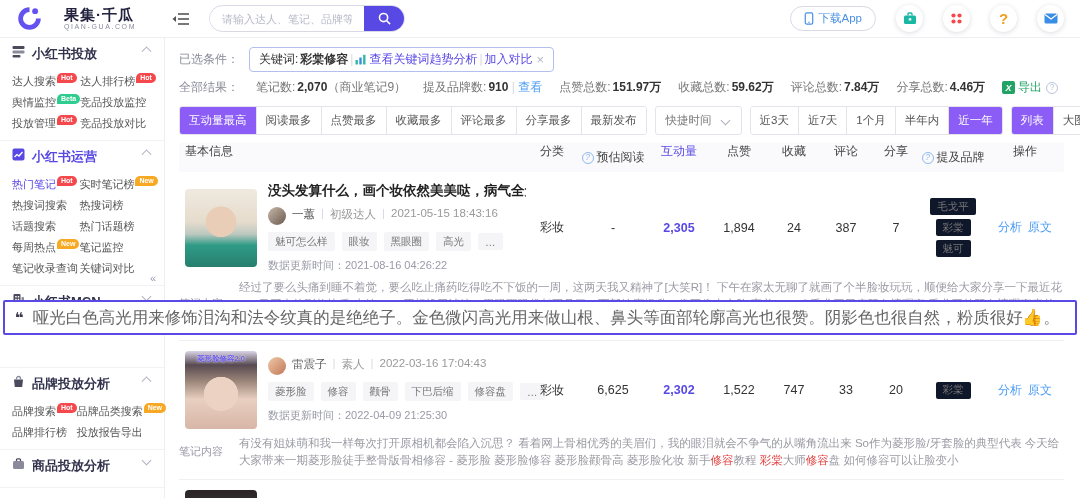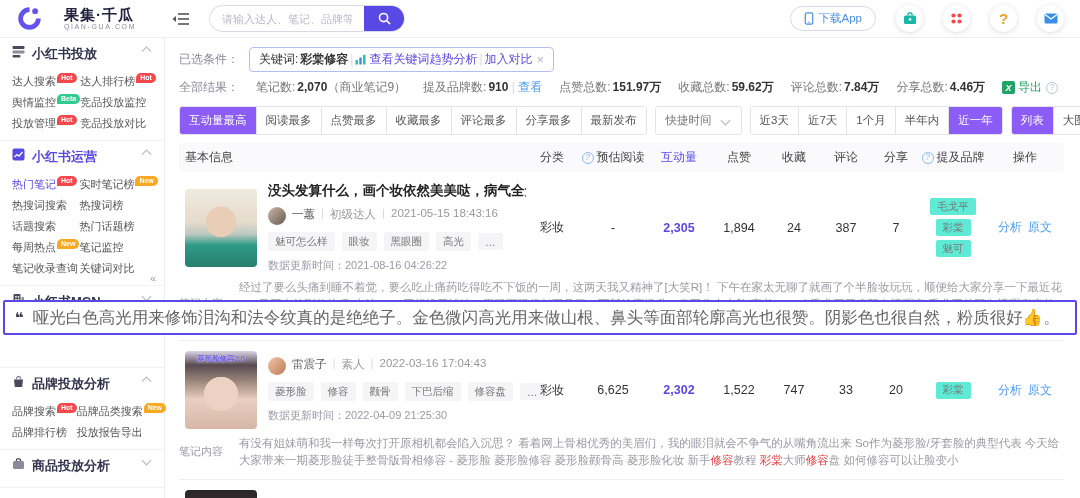--- a/index.html
+++ b/index.html
@@ -55,21 +55,21 @@
 .info-q.gray{border-color:#b9c4d8;color:#b9c4d8;margin-left:4px}
 
 .toolbar{display:flex;align-items:center;gap:8px;margin-bottom:8px;white-space:nowrap}
 .tab-group{display:flex;border:1px solid #e3e3ec;border-radius:3px;overflow:hidden;flex:none}
 .tab{padding:6px 9px;font-size:11.5px;color:#555;border-right:1px solid #e3e3ec;background:#fff;cursor:pointer}
 .tab:last-child{border-right:none}
 .tab.active{background:#8b5cf6;color:#fff}
 .quick-time{display:flex;align-items:center;gap:10px;border:1px solid #e3e3ec;border-radius:3px;padding:6px 10px;color:#777;font-size:11.5px;cursor:pointer;flex:none}
 .view-group{margin-left:auto}
 
-.table-head{display:flex;align-items:center;background:#fafafc;height:29px;font-size:12px;color:#444;border-radius:2px}
+.table-head{display:flex;background:#fafafc;height:29px;font-size:12px;color:#444;border-radius:2px}
 .cell{flex:none;text-align:center}
 .cell.info{flex:1;text-align:left;padding-left:6px;min-width:0}
 .col-cat{width:52px}.col-read{width:70px}.col-inter{width:62px}.col-like{width:58px}
 .col-col{width:52px}.col-com{width:52px}.col-share{width:48px}.col-brand{width:66px}.col-act{width:78px}
 .head-active{color:#5848e4}
 .hflex{display:inline-flex;align-items:center;justify-content:center}
 .note-row{display:flex;align-items:center;padding:10px 0 6px}
 .thumb{width:72px;height:78px;border-radius:4px;margin-right:11px;flex:none;position:relative;overflow:hidden}
 .thumb1{background:radial-gradient(circle at 50% 42%,#e9cdb6 0 26%,transparent 27%),linear-gradient(180deg,#efe9df 0%,#e6dccd 42%,#bcc8c0 58%,#2f9b86 72%,#277f6e 100%)}
 .thumb2{background:radial-gradient(circle at 50% 55%,#ecd2c2 0 30%,transparent 31%),linear-gradient(180deg,#d9d4e6 0%,#584a52 18%,#9a8478 38%,#e8cfc0 62%,#d7b6a6 100%)}
@@ -81,21 +81,21 @@
 .avatar{width:18px;height:18px;border-radius:50%;flex:none}
 .av1{background:linear-gradient(135deg,#c8b8a8,#6a5a50)}
 .av2{background:linear-gradient(135deg,#f0c8a8,#c07858)}
 .author-name{color:#555}
 .tags-line{display:flex;align-items:center;margin-bottom:7px}
 .tag{background:#f5f5f8;color:#777;font-size:10.5px;padding:2.5px 7px;border-radius:2px;margin-right:7px;white-space:nowrap}
 .update-line{color:#9a9aa8;font-size:11px}
 .num{font-size:12.5px;color:#333}
 .num.primary{color:#5848e4;font-weight:bold}
 .brand-cell{display:flex;flex-direction:column;align-items:center;gap:4px}
-.brand-tag{background:#5eead4;color:#777;font-size:10.5px;padding:1.5px 7px;border-radius:2px;white-space:nowrap}
+.brand-tag{background:#0f172a;color:#777;font-size:10.5px;padding:1.5px 7px;border-radius:2px;white-space:nowrap}
 .action-link{color:#4a9cf5;font-size:12px;margin:0 3px;cursor:pointer}
 .note-content{display:flex;gap:10px;padding:0 0 10px;border-bottom:1px solid #f0f0f4}
 .nc-label{color:#9a9aa8;font-size:11px;flex:none;width:50px;text-align:left;padding-top:17px}
 .nc-text{flex:1;color:#9a9aa4;font-size:11.5px;line-height:17px;overflow:hidden}
 .nc-text.h3{max-height:51px}
 .nc-text.h2{max-height:34px}
 .nc-text .red{color:#e03c3c}
 .nc-text .dashed{border:1px dashed #6a5ae8;padding:0 2px;box-decoration-break:clone;-webkit-box-decoration-break:clone}
 
 .overlay-quote{position:absolute;left:3px;right:3px;top:300px;height:35px;background:#fff;border:2px solid #5a49e6;border-radius:2px;display:flex;align-items:center;gap:9px;padding:0 10px;font-size:16.5px;color:#666;z-index:20;white-space:nowrap;overflow:hidden}

